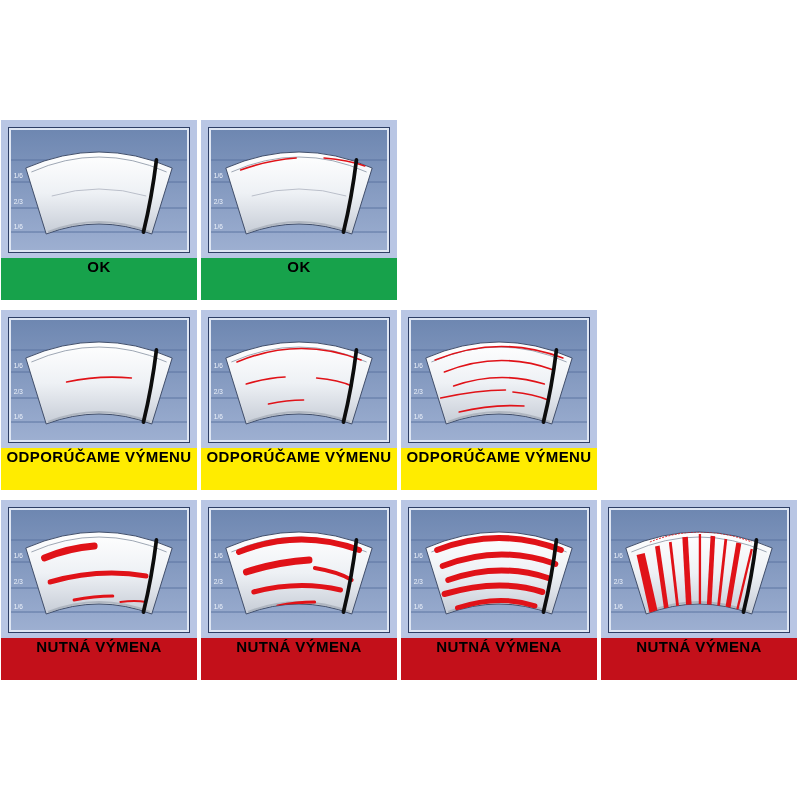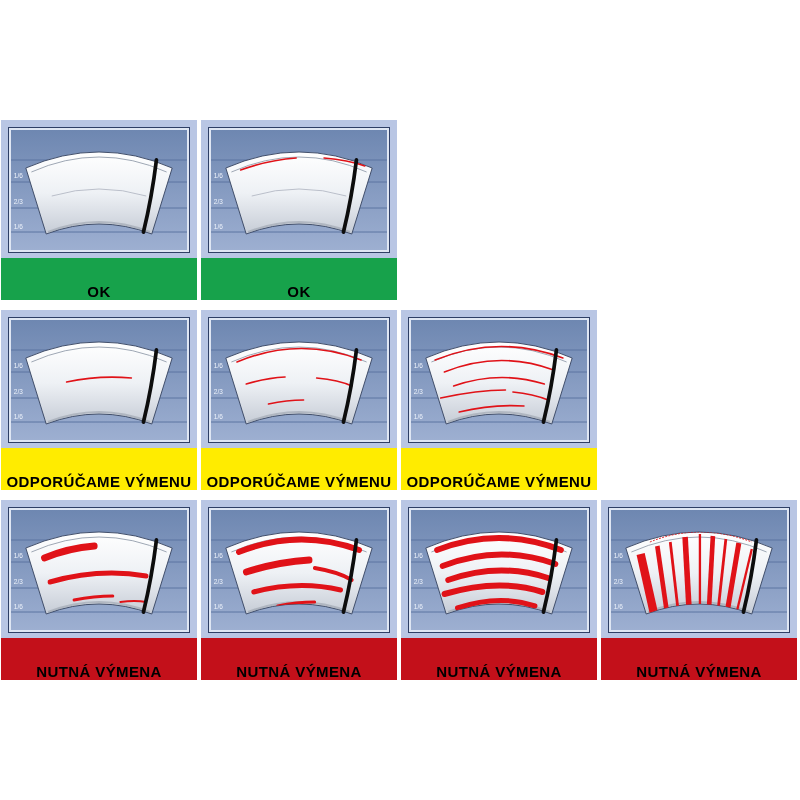--- a/index.html
+++ b/index.html
@@ -13,21 +13,21 @@
     width:196px;margin-right:4px;background:#b9c6e4;
     display:flex;flex-direction:column;box-sizing:border-box;
   }
   .panel-wrap{padding:8px 8px 6px 8px;}
   .panel{
     height:120px;border:2px solid #dfe6f3;outline:1px solid #2f3f66;
     background:#8aa0c6;overflow:hidden;
   }
   .panel svg{display:block;width:100%;height:100%;}
   .bar{
-    height:42px;display:flex;align-items:flex-end;justify-content:center;
+    height:42px;display:flex;align-items:flex-start;justify-content:center;
     font-weight:bold;font-size:15px;letter-spacing:.4px;color:#000;
   }
   .hidden-defs{position:absolute;width:0;height:0;overflow:hidden;}
 </style>
 </head>
 <body>
 
 <svg class="hidden-defs" aria-hidden="true">
   <defs>
     <linearGradient id="gPanel" x1="0" y1="0" x2="0" y2="1">

